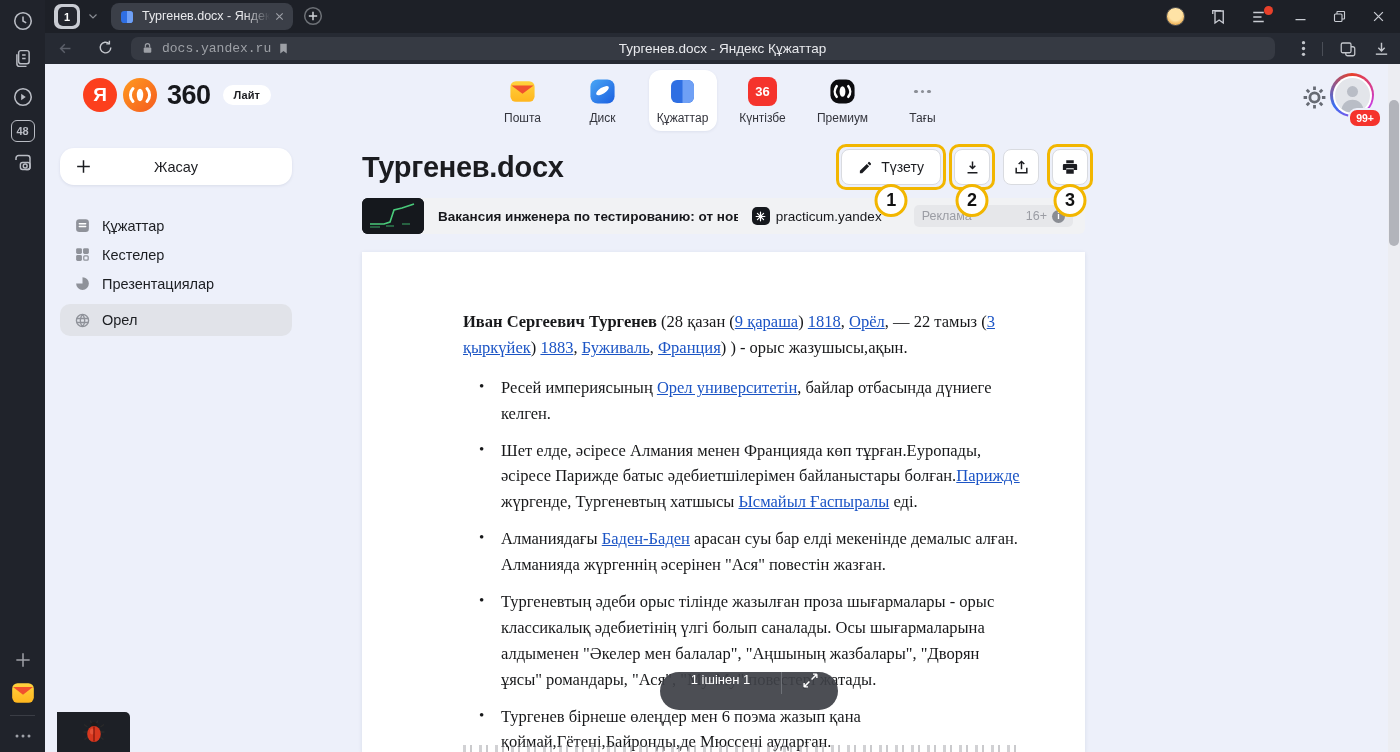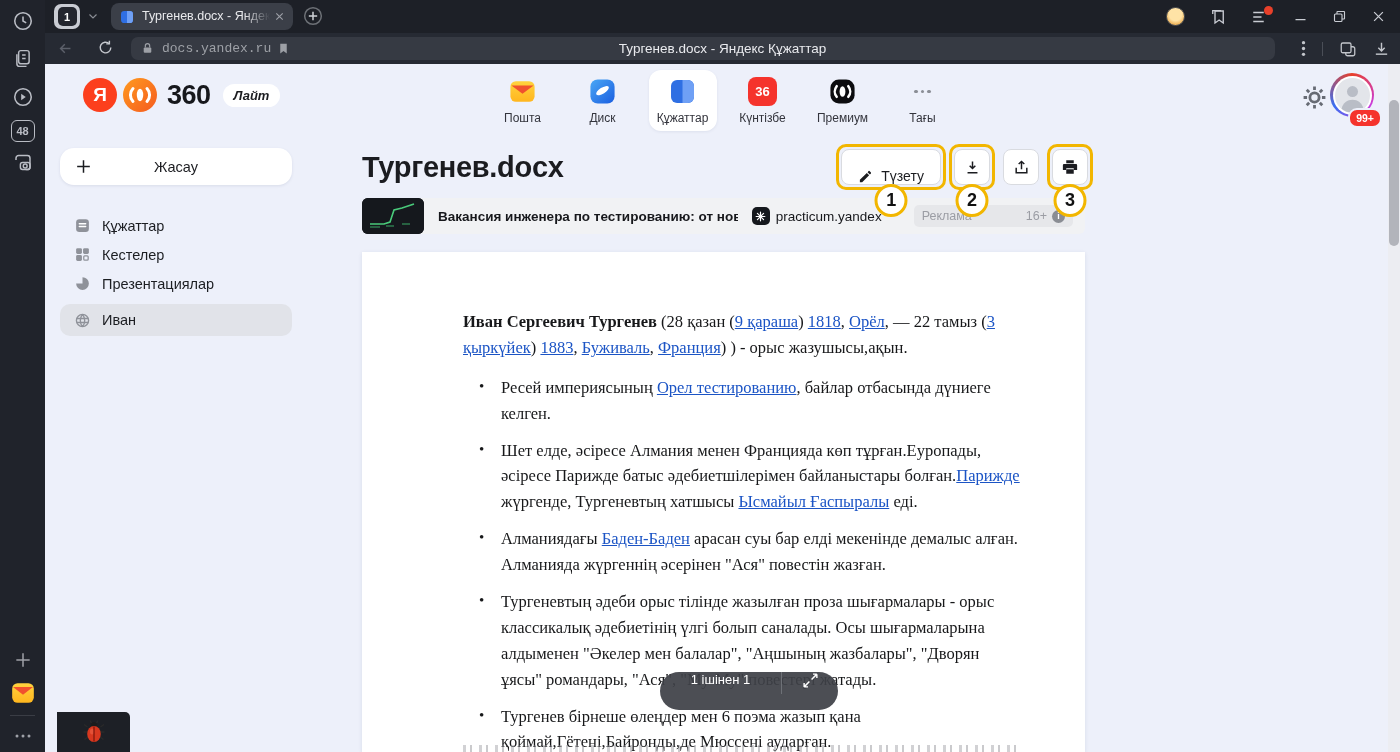--- a/index.html
+++ b/index.html
@@ -39,21 +39,21 @@
   .addr-right { position:absolute; right:10px; top:0; height:31px; display:flex; align-items:center; gap:16px; color:#c3c6cc; }
   .addr-sep { width:1px; height:14px; background:#4a4e57; }
 
   
   .app { position:absolute; left:45px; top:64px; width:1355px; height:688px; background:#edf0fa; border-top-left-radius:10px; overflow:hidden; }
 
   
   .hdr-logo { position:absolute; left:38px; top:14px; display:flex; align-items:center; gap:6px; }
   .logo-ya { width:34px; height:34px; border-radius:50%; background:#fc3f1d; color:#fff; font-weight:700; font-size:19px; display:flex; align-items:center; justify-content:center; }
   .logo-360 { font-size:27px; font-weight:700; color:#17181c; letter-spacing:-0.5px; margin-left:4px; }
-  .logo-badge { background:#fff; border-radius:13px; padding:4px 11px; font-size:13px; font-weight:600; color:#1b1c20; margin-left:6px;font-style:italic; }
+  .logo-badge { background:#fff; border-radius:13px; padding:4px 11px; font-size:11px; font-weight:600; color:#1b1c20; margin-left:6px; }
 
   .apps-row { position:absolute; left:0; right:0; top:6px; display:flex; justify-content:center; gap:12px; }
   .app-item { width:68px; display:flex; flex-direction:column; align-items:center; gap:5px; padding:7px 2px 6px; border-radius:12px; }
   .app-item.active { background:#fff; box-shadow:0 1px 3px rgba(40,50,90,.08); }
   .app-label { font-size:12px; color:#33343c; }
   .cal-icon { width:29px; height:29px; border-radius:8px; background:#f5332c; color:#fff; font-weight:700; font-size:13px; display:flex; align-items:center; justify-content:center; }
   .more-dots { width:29px; height:29px; display:flex; align-items:center; justify-content:center; gap:3px; }
   .more-dots i { width:3.5px; height:3.5px; border-radius:50%; background:#8b8e96; }
 
   .gear { position:absolute; right:72px; top:20px; color:#676b74; }
@@ -75,21 +75,21 @@
   .nav-ic { color:#8f929a; width:18px; display:flex; justify-content:center; }
 
   
   .main { position:absolute; left:317px; top:0; width:723px; height:688px; }
   .doc-header { position:absolute; top:80px; left:0; width:100%; display:flex; align-items:center; justify-content:space-between; }
   .doc-title { font-size:29px; font-weight:700; color:#1b1c20; letter-spacing:-0.3px; }
   .btns { display:flex; align-items:center; gap:3px; position:relative; right:-8px; }
   .hl-wrap { position:relative; border:3px solid #f2b600; border-radius:10px; padding:2px; }
   .hl-wrap.plain { border-color:transparent; }
   .btn { height:36px; background:#fff; border:1px solid #d9dbe0; border-radius:8px; display:flex; align-items:center; justify-content:center; gap:8px; font-size:14px; color:#1b1c20; }
-  .btn.edit { padding:0 16px; font-weight:500;align-items:flex-end; }
+  .btn.edit { padding:0 16px; font-weight:500; }
   .btn.sq { width:36px; }
   .num-badge { position:absolute; left:50%; top:calc(100% - 3px); transform:translateX(-50%); width:33px; height:33px; border-radius:50%; background:#fff; border:3.5px solid #f2b600; color:#111; font-size:18px; font-weight:700; display:flex; align-items:center; justify-content:center; z-index:40; }
 
   
   .ad { position:absolute; top:134px; left:0; width:100%; height:36px; background:#f1f2f4; border-radius:6px; display:flex; align-items:center; gap:14px; padding-right:12px; z-index:1; }
   .ad-thumb { width:62px; height:36px; background:#15181d; border-radius:6px; flex:none; }
   .ad-title { font-size:13.5px; font-weight:700; color:#17181c; flex:1; white-space:nowrap; overflow:hidden; }
   .ad-domain { display:flex; align-items:center; gap:6px; font-size:13.5px; color:#17181c; }
   .ad-logo { width:18px; height:18px; background:#15181d; border-radius:5px; display:flex; align-items:center; justify-content:center; }
   .ad-pill { background:#e6e7ea; border-radius:5px; height:22px; display:flex; align-items:center; gap:26px; padding:0 8px; color:#9b9da4; font-size:12.5px; margin-left:18px; }
@@ -431,21 +431,21 @@
         </span>
         <span>Презентациялар</span>
       </div>
       <div class="nav-item active">
         <span class="nav-ic icon">
           <svg width="17" height="17" viewBox="0 0 24 24" fill="none" stroke="#8f929a" stroke-width="1.9">
               <circle cx="12" cy="12" r="8.6"></circle>
               <path d="M12 3.4a13.5 13.5 0 010 17.2M12 3.4a13.5 13.5 0 000 17.2M3.9 9.2h16.2M3.9 14.8h16.2"></path>
             </svg>
         </span>
-        <span>Иван</span>
+        <span>Орел</span>
       </div>
     </div>
   </div>
 
   <div class="main">
 
     <div class="doc-header">
       <div class="doc-title">Тургенев.docx</div>
       <div class="btns">
         <div class="hl-wrap">
@@ -518,21 +518,21 @@
           <span>16+</span>
           <span class="info-dot">i</span>
         </span>
       </div>
     </div>
 
     <div class="page">
       <div class="page-inner">
         <p><span class="b">Иван Сергеевич Тургенев</span><span> (28 қазан (</span><a class="doclink" href="#">9 қараша</a><span>) </span><a class="doclink" href="#">1818</a><span>, </span><a class="doclink" href="#">Орёл</a><span>, — 22 тамыз (</span><a class="doclink" href="#">3 қыркүйек</a><span>) </span><a class="doclink" href="#">1883</a><span>, </span><a class="doclink" href="#">Буживаль</a><span>, </span><a class="doclink" href="#">Франция</a><span>) ) - орыс жазушысы,ақын.</span></p>
         <ul class="doc-ul">
-          <li><span>Ресей империясының </span><a class="doclink" href="#">Орел тестированию</a><span>, байлар отбасында дүниеге келген.</span></li>
+          <li><span>Ресей империясының </span><a class="doclink" href="#">Орел университетін</a><span>, байлар отбасында дүниеге келген.</span></li>
           <li><span>Шет елде, әсіресе Алмания менен Францияда көп тұрған.Еуропады, әсіресе Парижде батыс әдебиетшілерімен байланыстары болған.</span><a class="doclink" href="#">Парижде</a><span> жүргенде, Тургеневтың хатшысы </span><a class="doclink" href="#">Ысмайыл Ғаспыралы</a><span> еді.</span></li>
           <li><span>Алманиядағы </span><a class="doclink" href="#">Баден-Баден</a><span> арасан суы бар елді мекенінде демалыс алған. Алманияда жүргеннің әсерінен "Ася" повестін жазған.</span></li>
           <li><span>Тургеневтың әдеби орыс тілінде жазылған проза шығармалары - орыс классикалық әдебиетінің үлгі болып саналады. Осы шығармаларына алдыменен "Әкелер мен балалар", "Аңшының жазбалары", "Дворян ұясы" романдары, "Ася", "Му-Му" повестері жатады.</span></li>
           <li><span>Тургенев бірнеше өлеңдер мен 6 поэма жазып қана қоймай,Гётені,Байронды,де Мюссені аударған.</span></li>
         </ul>
       </div>
       <div class="clipped-line"></div>
     </div>
 
   </div>

